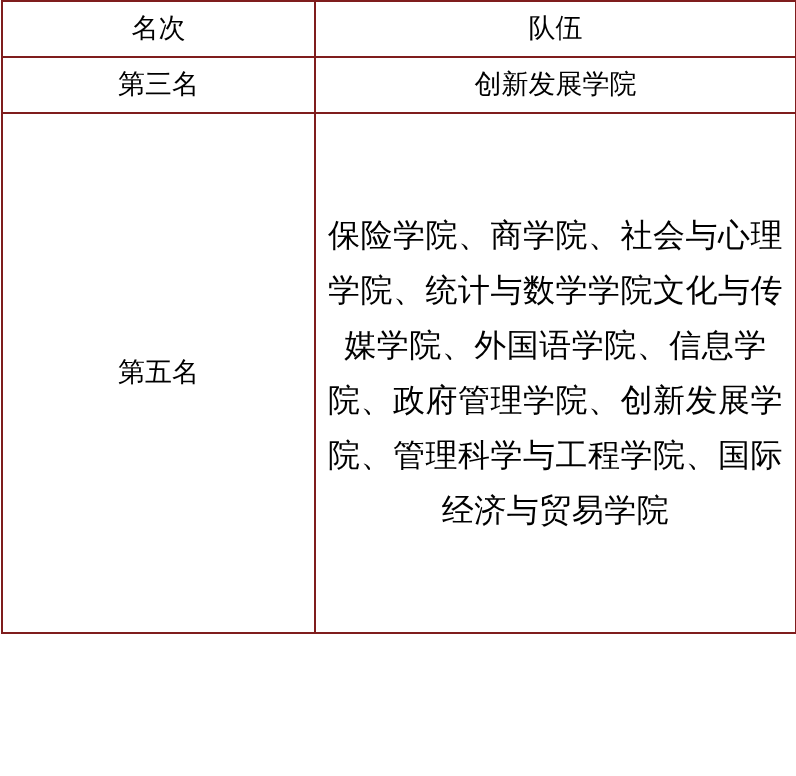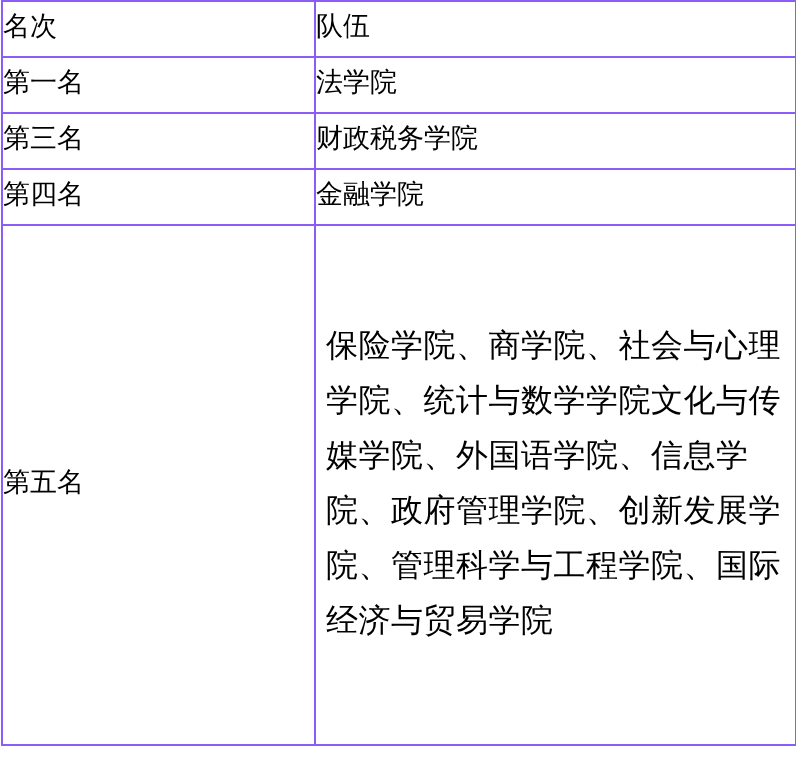--- a/index.html
+++ b/index.html
@@ -20,26 +20,27 @@
     position: relative;
     box-sizing: border-box;
   }
   table.rank-table {
     border-collapse: collapse;
     width: 794px;
     margin: 0 0 0 1px;
     table-layout: fixed;
   }
   table.rank-table td {
-    border: 2px solid #8b5cf6;
+    border: 2px solid #7f1d1d;
+    text-align: center;
     vertical-align: middle;
     font-size: 27px;
     line-height: 1.55;
     padding: 0;
-    font-family: Liberation Mono, monospace;
+    font-family: Liberation Serif, serif;
   }
   col.col-rank { width: 313px; }
   col.col-team { width: 481px; }
 
   .header-row td {
     height: 54px;
     font-size: 28px;
   }
   .normal-row td {
     height: 54px;
@@ -67,30 +68,22 @@
     <colgroup>
       <col class="col-rank">
       <col class="col-team">
     </colgroup>
     <tbody>
       <tr class="header-row">
         <td>名次</td>
         <td>队伍</td>
       </tr>
       <tr class="normal-row">
-        <td>第一名</td>
-        <td>法学院</td>
-      </tr>
-      <tr class="normal-row">
         <td>第三名</td>
-        <td>财政税务学院</td>
-      </tr>
-      <tr class="normal-row">
-        <td>第四名</td>
-        <td>金融学院</td>
+        <td>创新发展学院</td>
       </tr>
       <tr class="last-row">
         <td class="rank-cell">第五名</td>
         <td>
           <span class="team-block">保险学院、商学院、社会与心理学院、统计与数学学院文化与传媒学院、外国语学院、信息学院、政府管理学院、创新发展学院、管理科学与工程学院、国际经济与贸易学院</span>
         </td>
       </tr>
     </tbody>
   </table>
 </div>

